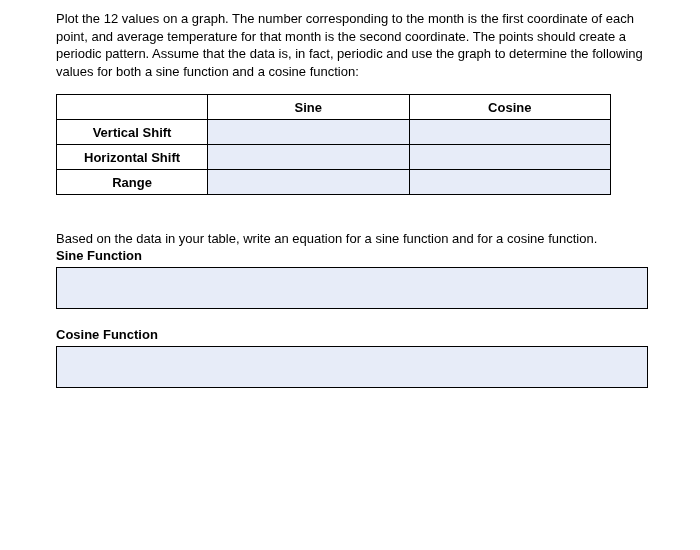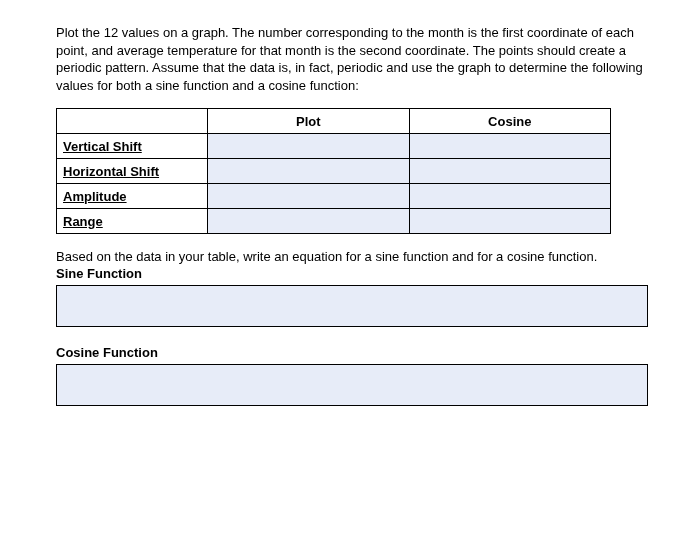--- a/index.html
+++ b/index.html
@@ -12,21 +12,20 @@
     font-size: 13px;
     color: #000000;
   }
   .page {
     box-sizing: border-box;
     padding: 10px 40px 20px 56px;
   }
   .instructions {
     line-height: 1.35;
     margin-bottom: 14px;
-    margin-top: 14px;
   }
   table.grid {
     border-collapse: collapse;
     width: 555px;
     table-layout: fixed;
   }
   table.grid th, table.grid td {
     border: 1px solid #000000;
     padding: 3px 6px;
     font-size: 13px;
@@ -34,33 +33,32 @@
     box-sizing: content-box;
     vertical-align: middle;
   }
   table.grid th {
     text-align: center;
     font-weight: bold;
     background: #ffffff;
   }
   table.grid td.rowlabel {
     font-weight: bold;
-    text-align: left;
+    text-align: center;
     background: #ffffff;
     white-space: nowrap;
-    text-decoration: underline;
   }
   table.grid td.cell {
     background: #e7ecf8;
   }
   .col-label { width: 150px; }
   .col-val   { width: 200px; }
 
   .subprompt {
-    margin-top: 14px;
+    margin-top: 35px;
     line-height: 1.35;
   }
   .section-label {
     font-weight: bold;
     margin-bottom: 4px;
   }
   .answer-box {
     box-sizing: border-box;
     width: 592px;
     height: 42px;
@@ -83,35 +81,30 @@
 
   <table class="grid">
     <colgroup>
       <col class="col-label">
       <col class="col-val">
       <col class="col-val">
     </colgroup>
     <tbody>
         <tr>
       <th></th>
-      <th>Plot</th>
+      <th>Sine</th>
       <th>Cosine</th>
     </tr>
     <tr>
       <td class="rowlabel">Vertical Shift</td>
       <td class="cell"></td>
       <td class="cell"></td>
     </tr>
     <tr>
       <td class="rowlabel">Horizontal Shift</td>
-      <td class="cell"></td>
-      <td class="cell"></td>
-    </tr>
-    <tr>
-      <td class="rowlabel">Amplitude</td>
       <td class="cell"></td>
       <td class="cell"></td>
     </tr>
     <tr>
       <td class="rowlabel">Range</td>
       <td class="cell"></td>
       <td class="cell"></td>
     </tr>
   </tbody>
     </table>

